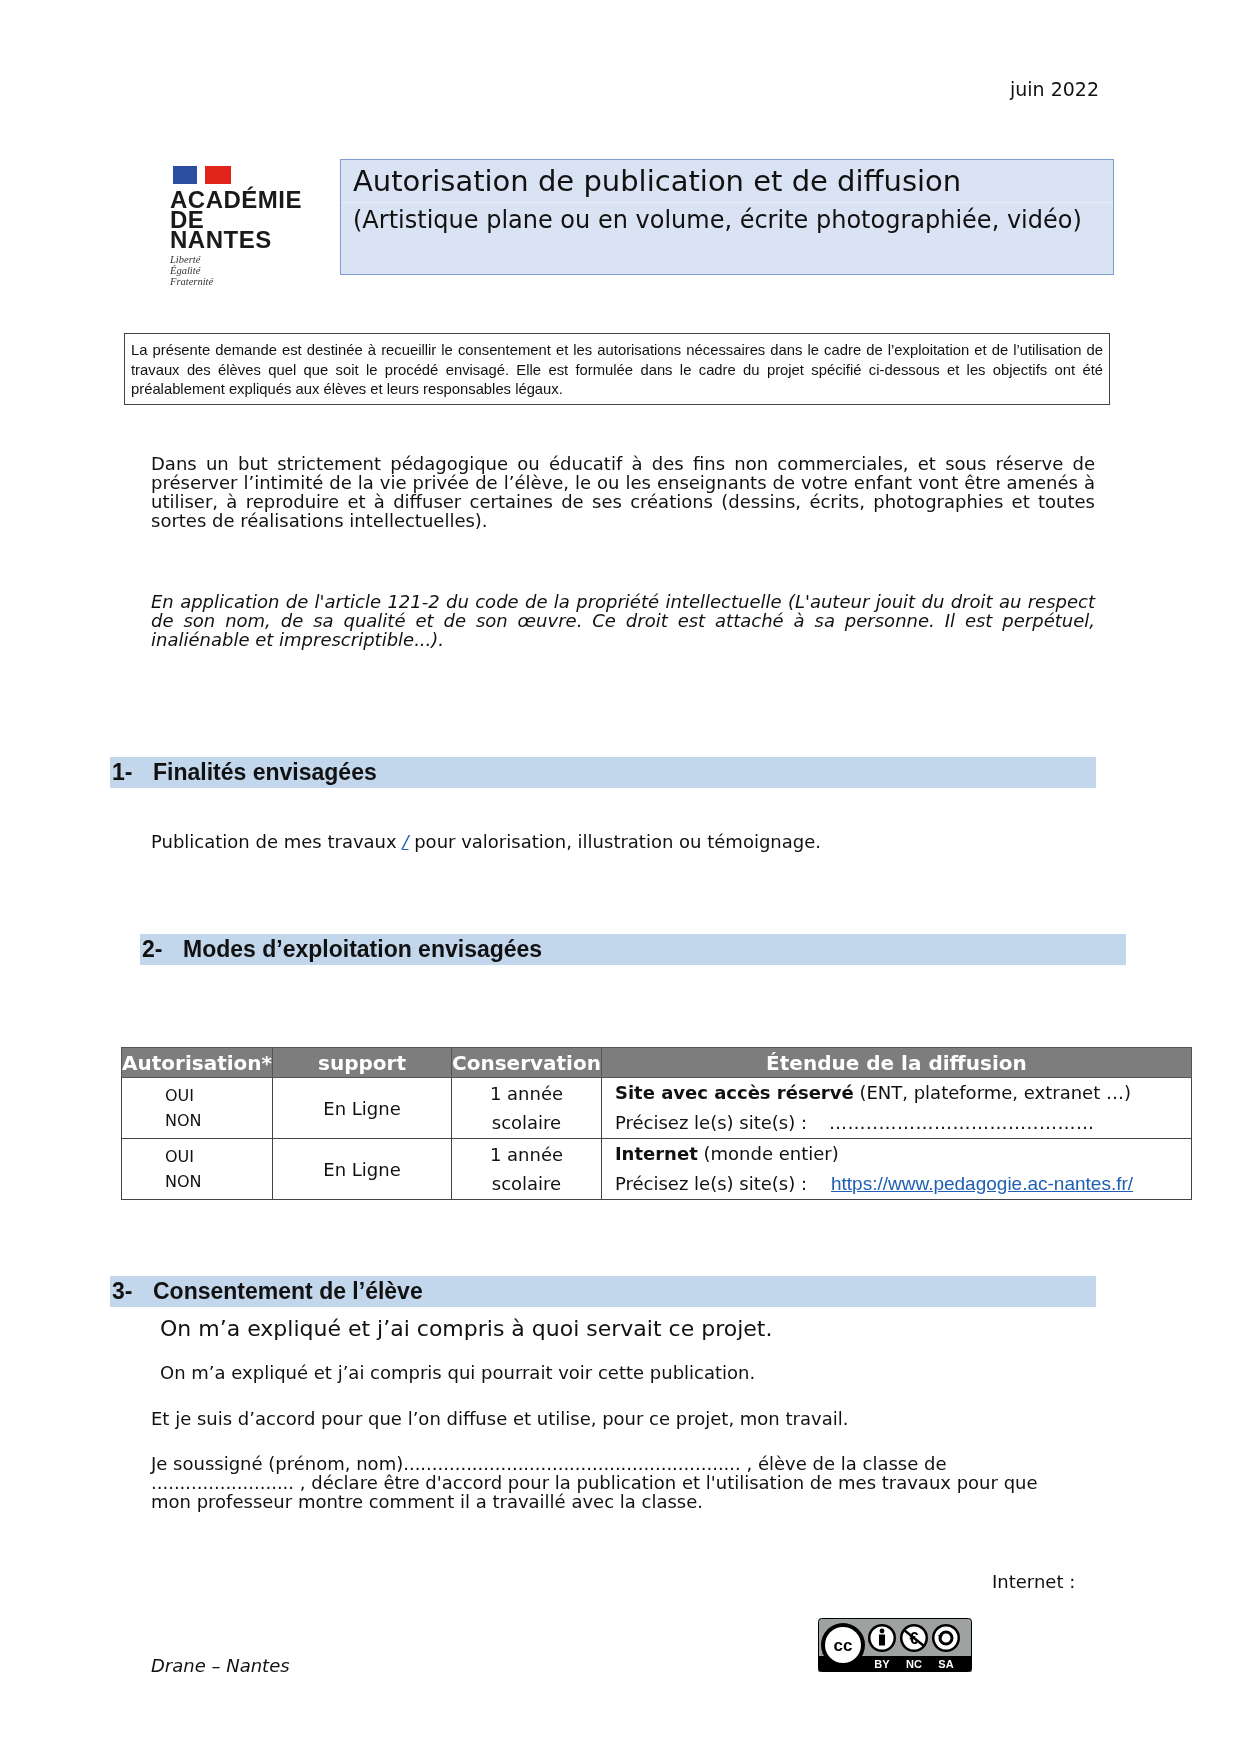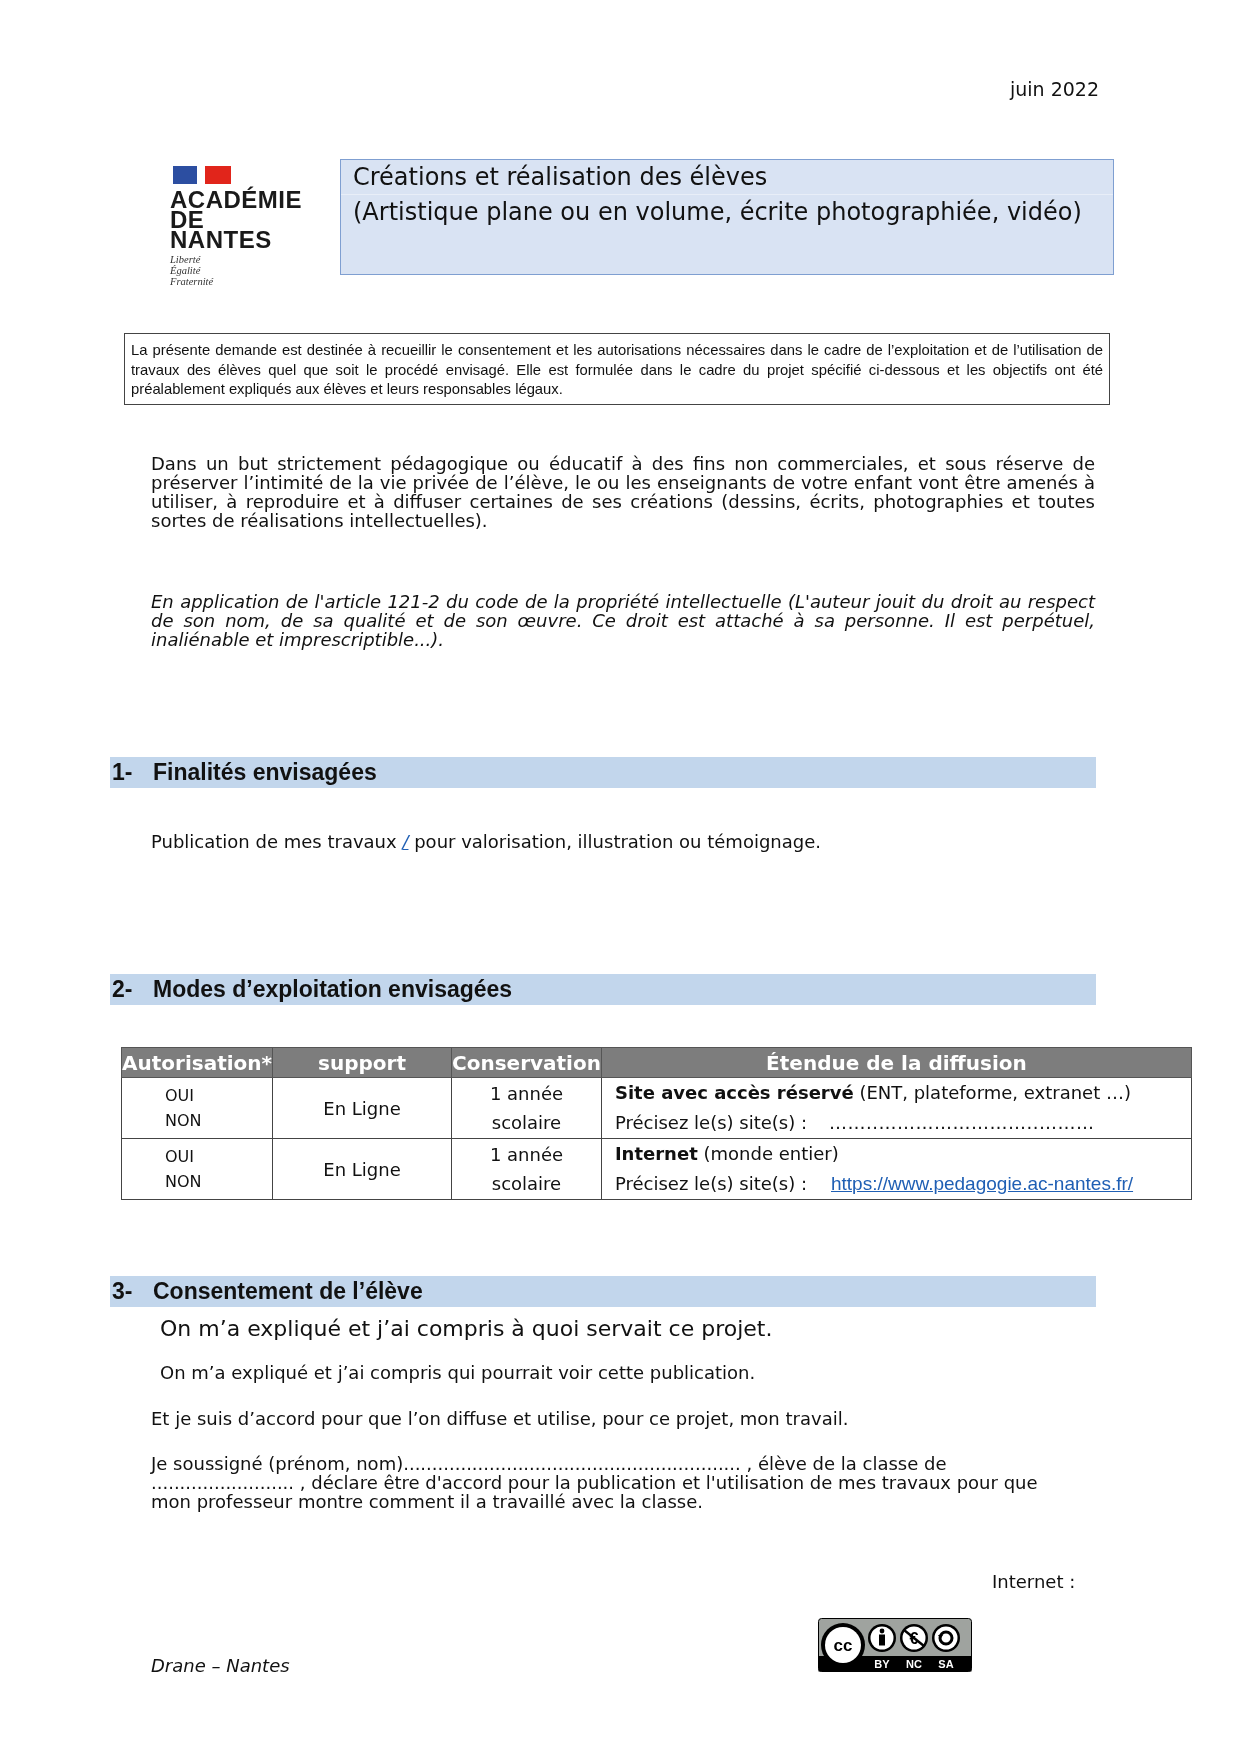--- a/index.html
+++ b/index.html
@@ -21,21 +21,21 @@
   .t2 { font-size: 24px; height: 34px; line-height: 34px; }
   .t3 { font-size: 24px; height: 34px; line-height: 34px; border-bottom: none !important; }
   .intro { left: 124px; top: 333px; width: 986px; height: 72px; border: 1.5px solid #444; box-sizing: border-box;
            padding: 7px 6px; font-size: 14.8px; line-height: 19.5px; text-align: justify; }
   .para { left: 151px; width: 944px; font-size: 19.5px; line-height: 19px; text-align: justify; }
   .p1 { top: 454px; }
   .p2 { top: 592px; font-style: italic; }
   .sec { left: 110px; width: 986px; height: 31px; background: #c2d6ec; font-weight: bold; font-size: 23px; line-height: 31px; }
   .sec .num { display: inline-block; width: 41px; padding-left: 2px; }
   .s1 { top: 757px; }
-  .s2 { top: 974px; }
+  .s2 { top: 934px; margin-left: 30px; }
   .s3 { top: 1276px; }
   .line { left: 151px; font-size: 19.5px; }
   table.modes { left: 121px; top: 1047px; border-collapse: collapse; font-size: 19.5px; }
   table.modes th { background: #7d7d7d; color: #fff; font-weight: bold; height: 29px; padding: 0; border: 1px solid #555; font-size: 20px; }
   table.modes td { border: 1.5px solid #444; padding: 0; height: 60px; vertical-align: middle; }
   .c1 { width: 146px; } .c2 { width: 178px; } .c3 { width: 147px; } .c4 { width: 589px; }
   .yn { font-size: 16px; line-height: 25px; padding-left: 43px !important; }
   .ctr { text-align: center; }
   .cons { line-height: 29px; }
   .ext { padding-left: 13px !important; line-height: 30px; }
@@ -60,21 +60,21 @@
   <div class="acad">ACADÉMIE</div>
   <div class="acad" style="margin-top:0">DE NANTES</div>
   <div class="motto">
     <div>Liberté</div>
     <div>Égalité</div>
     <div>Fraternité</div>
   </div>
 </div>
 
 <div class="abs titlebox cal">
-  <div class="t2">Créations et réalisation des élèves</div>
+  <div class="t1">Autorisation de publication et de diffusion</div>
   <div class="t3">(Artistique plane ou en volume, écrite photographiée, vidéo)</div>
 </div>
 
 <div class="abs intro">La présente demande est destinée à recueillir le consentement et les autorisations nécessaires dans le cadre de l’exploitation et de l’utilisation de travaux des élèves quel que soit le procédé envisagé. Elle est formulée dans le cadre du projet spécifié ci-dessous et les objectifs ont été préalablement expliqués aux élèves et leurs responsables légaux.</div>
 
 <div class="abs para p1 cal" style="font-size:18px;">Dans un but strictement pédagogique ou éducatif à des fins non commerciales, et sous réserve de préserver l’intimité de la vie privée de l’élève, le ou les enseignants de votre enfant vont être amenés à utiliser, à reproduire et à diffuser certaines de ses créations (dessins, écrits, photographies et toutes sortes de réalisations intellectuelles).</div>
 <div class="abs para p2 cal" style="font-size:18px;">En application de l'article 121-2 du code de la propriété intellectuelle (L'auteur jouit du droit au respect de son nom, de sa qualité et de son œuvre. Ce droit est attaché à sa personne. Il est perpétuel, inaliénable et imprescriptible...).</div>
 
 <div class="abs sec s1">
   <span class="num">1-</span><span>Finalités envisagées</span>

